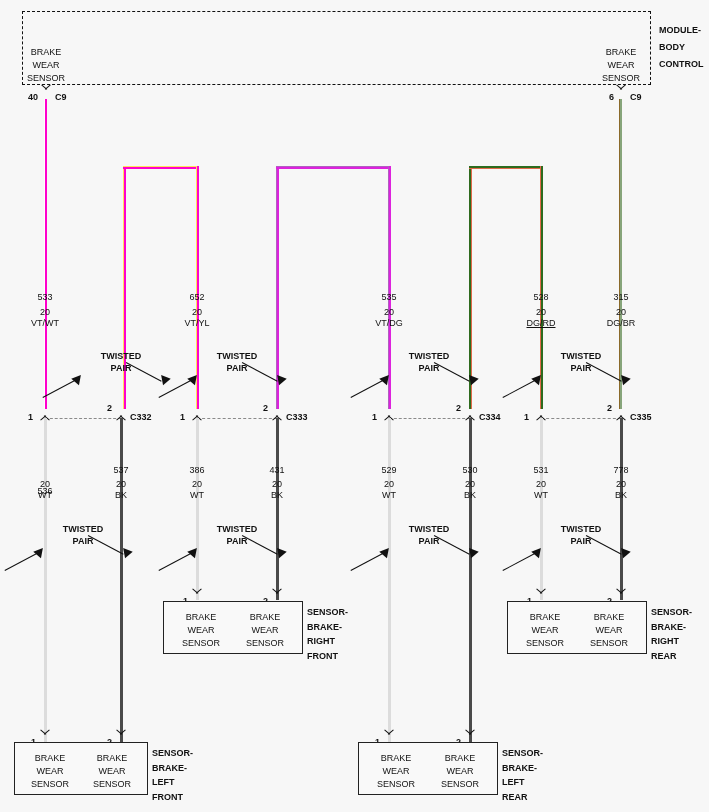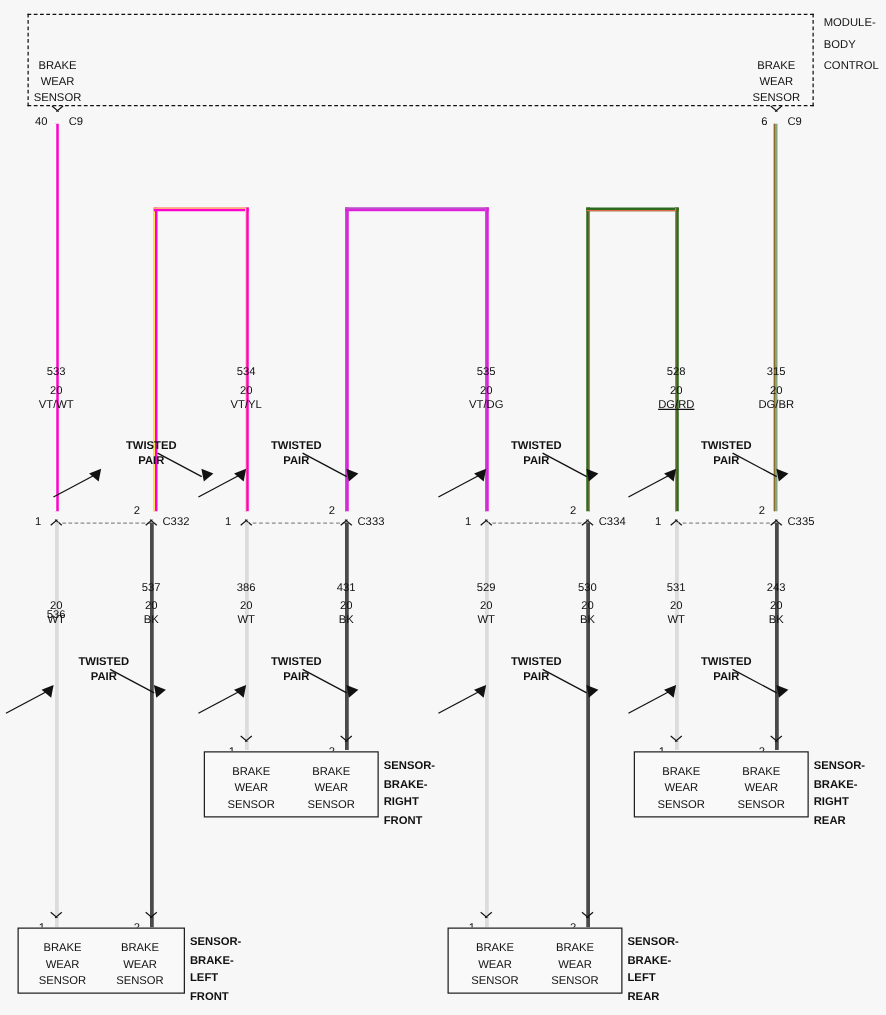--- a/index.html
+++ b/index.html
@@ -15,41 +15,41 @@
     overflow:hidden;
   }
   .lbl{
     position:absolute;
     font-size:9px;
     color:#111;
     white-space:nowrap;
     line-height:11px;
     letter-spacing:0px;
   }
-  .lbl.b{font-weight:normal;}
+  .lbl.b{font-weight:bold;}
   .lbl.c{text-align:center;transform:translateX(-50%);}
   .lbl.r{text-align:right;transform:translateX(-100%);}
 
   
   #module{
     position:absolute;
     left:22px;
     top:11px;
     width:629px;
     height:74px;
     border:1px dashed #111;
     box-sizing:border-box;
     background:transparent;
   }
   #module-title{
     position:absolute;
     left:659px;
-    top:10px;
+    top:22px;
     font-size:9px;
-    font-weight:normal;
+    font-weight:bold;
     line-height:17px;
     color:#111;
   }
 
   
   .wire{
     position:absolute;
     width:3px;
   }
   .wire.h{
@@ -216,21 +216,21 @@
   </div>
 
   <div class="wire" style="left:619px;top:99px;height:310px;background:#87a57b;">
     <div class="stripe" style="background:#8a6a2a;"></div>
   </div>
 
   <div class="lbl c" style="left:45px;top:292px;">533</div>
   <div class="lbl c" style="left:45px;top:307px;">20</div>
   <div class="lbl c" style="left:45px;top:318px;">VT/WT</div>
 
-  <div class="lbl c" style="left:197px;top:292px;">534</div>
+  <div class="lbl c" style="left:197px;top:292px;">652</div>
   <div class="lbl c" style="left:197px;top:307px;">20</div>
   <div class="lbl c" style="left:197px;top:318px;">VT/YL</div>
 
   <div class="lbl c" style="left:389px;top:292px;">535</div>
   <div class="lbl c" style="left:389px;top:307px;">20</div>
   <div class="lbl c" style="left:389px;top:318px;">VT/DG</div>
 
   <div class="lbl c" style="left:541px;top:292px;">528</div>
   <div class="lbl c" style="left:541px;top:307px;">20</div>
   <div class="lbl c" style="left:541px;top:318px;text-decoration:underline;">DG/RD</div>
@@ -348,21 +348,21 @@
   <div class="lbl c" style="left:389px;top:490px;">WT</div>
 
   <div class="lbl c" style="left:470px;top:465px;">530</div>
   <div class="lbl c" style="left:470px;top:479px;">20</div>
   <div class="lbl c" style="left:470px;top:490px;">BK</div>
 
   <div class="lbl c" style="left:541px;top:465px;">531</div>
   <div class="lbl c" style="left:541px;top:479px;">20</div>
   <div class="lbl c" style="left:541px;top:490px;">WT</div>
 
-  <div class="lbl c" style="left:621px;top:465px;">243</div>
+  <div class="lbl c" style="left:621px;top:465px;">778</div>
   <div class="lbl c" style="left:621px;top:479px;">20</div>
   <div class="lbl c" style="left:621px;top:490px;">BK</div>
 
   <div class="tp" style="left:83px;top:523px;">
     <div class="tptext">
       <div>TWISTED</div>
       <div>PAIR</div>
     </div>
     <div class="arrow" style="left:22px;top:28px;width:40px;transform:rotate(152deg);"></div>
     <div class="arrowhead" style="left:17px;top:24px;transform:rotate(-140deg);"></div>

